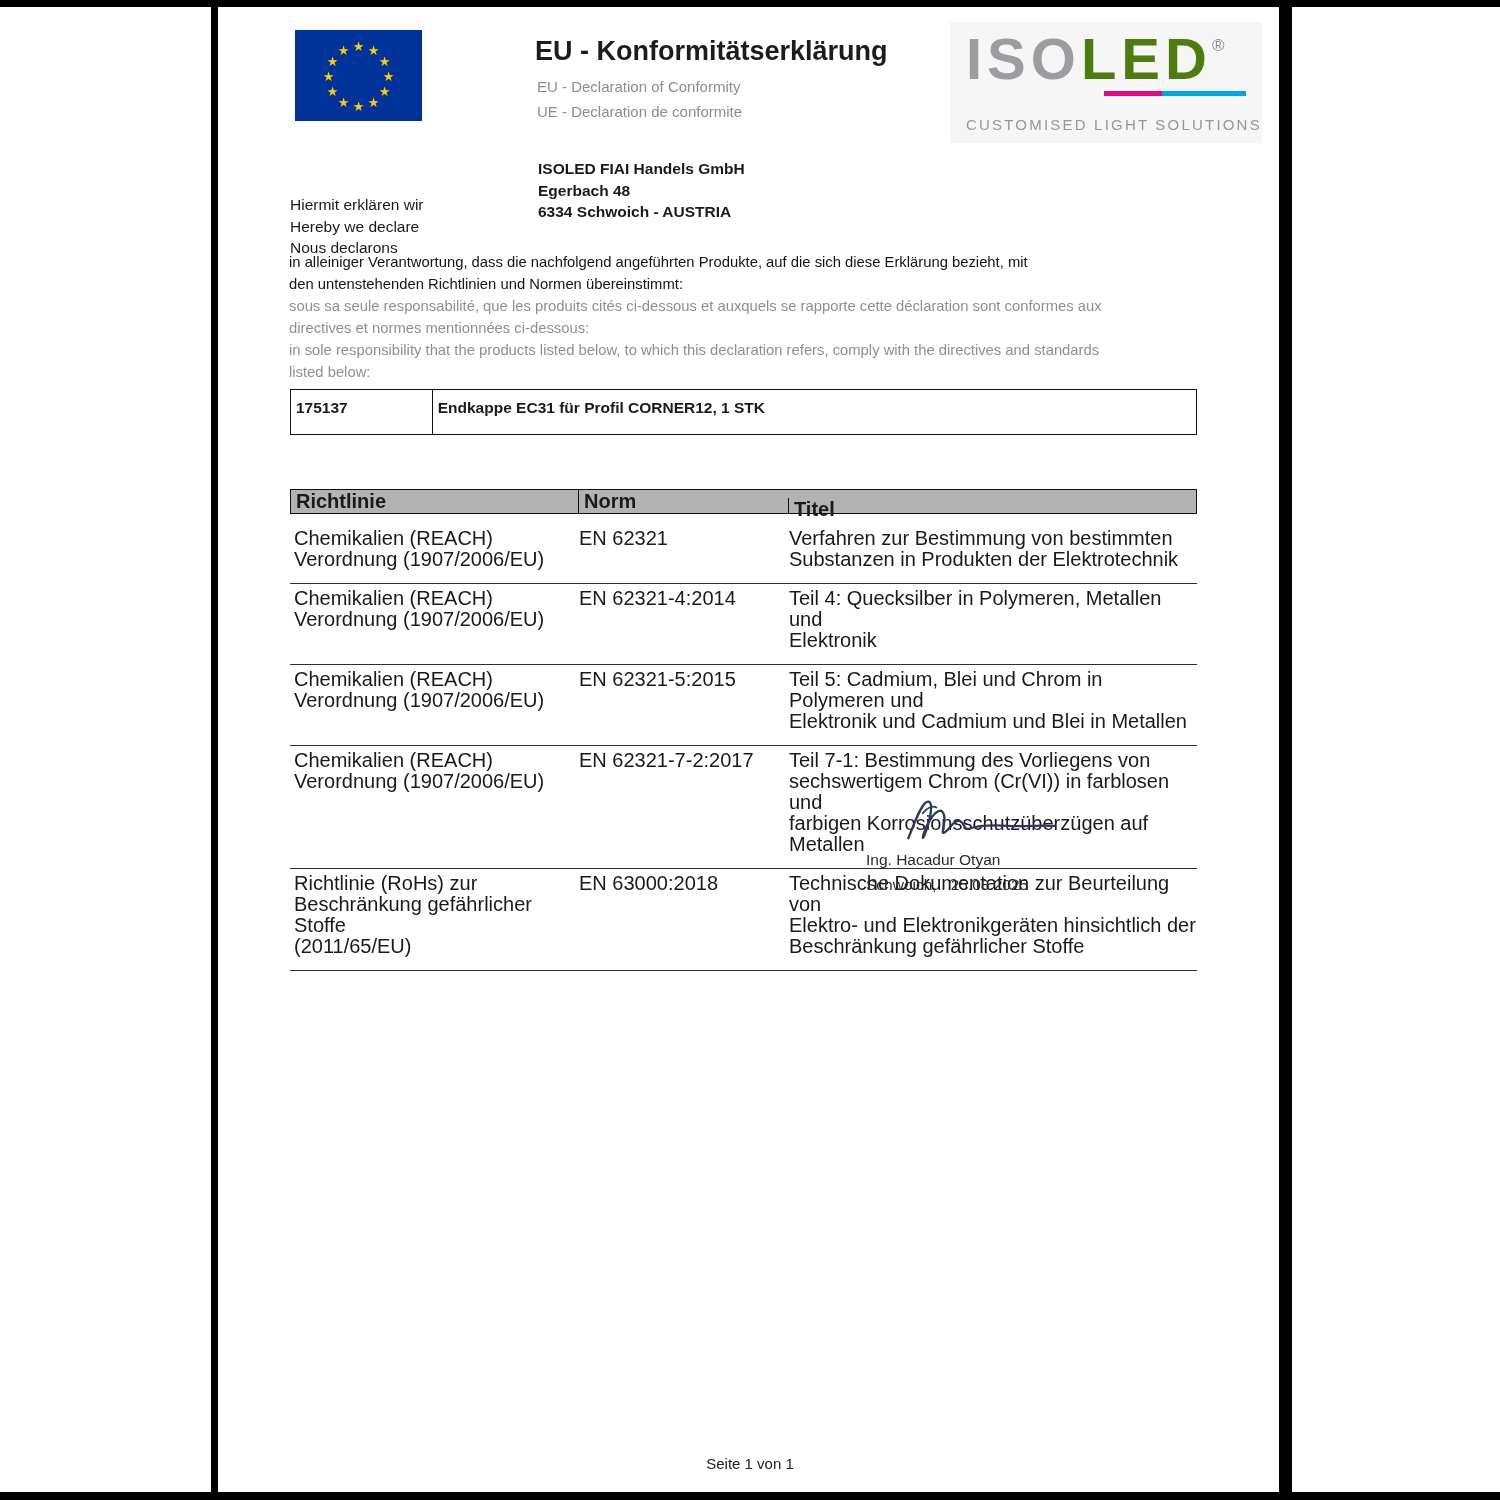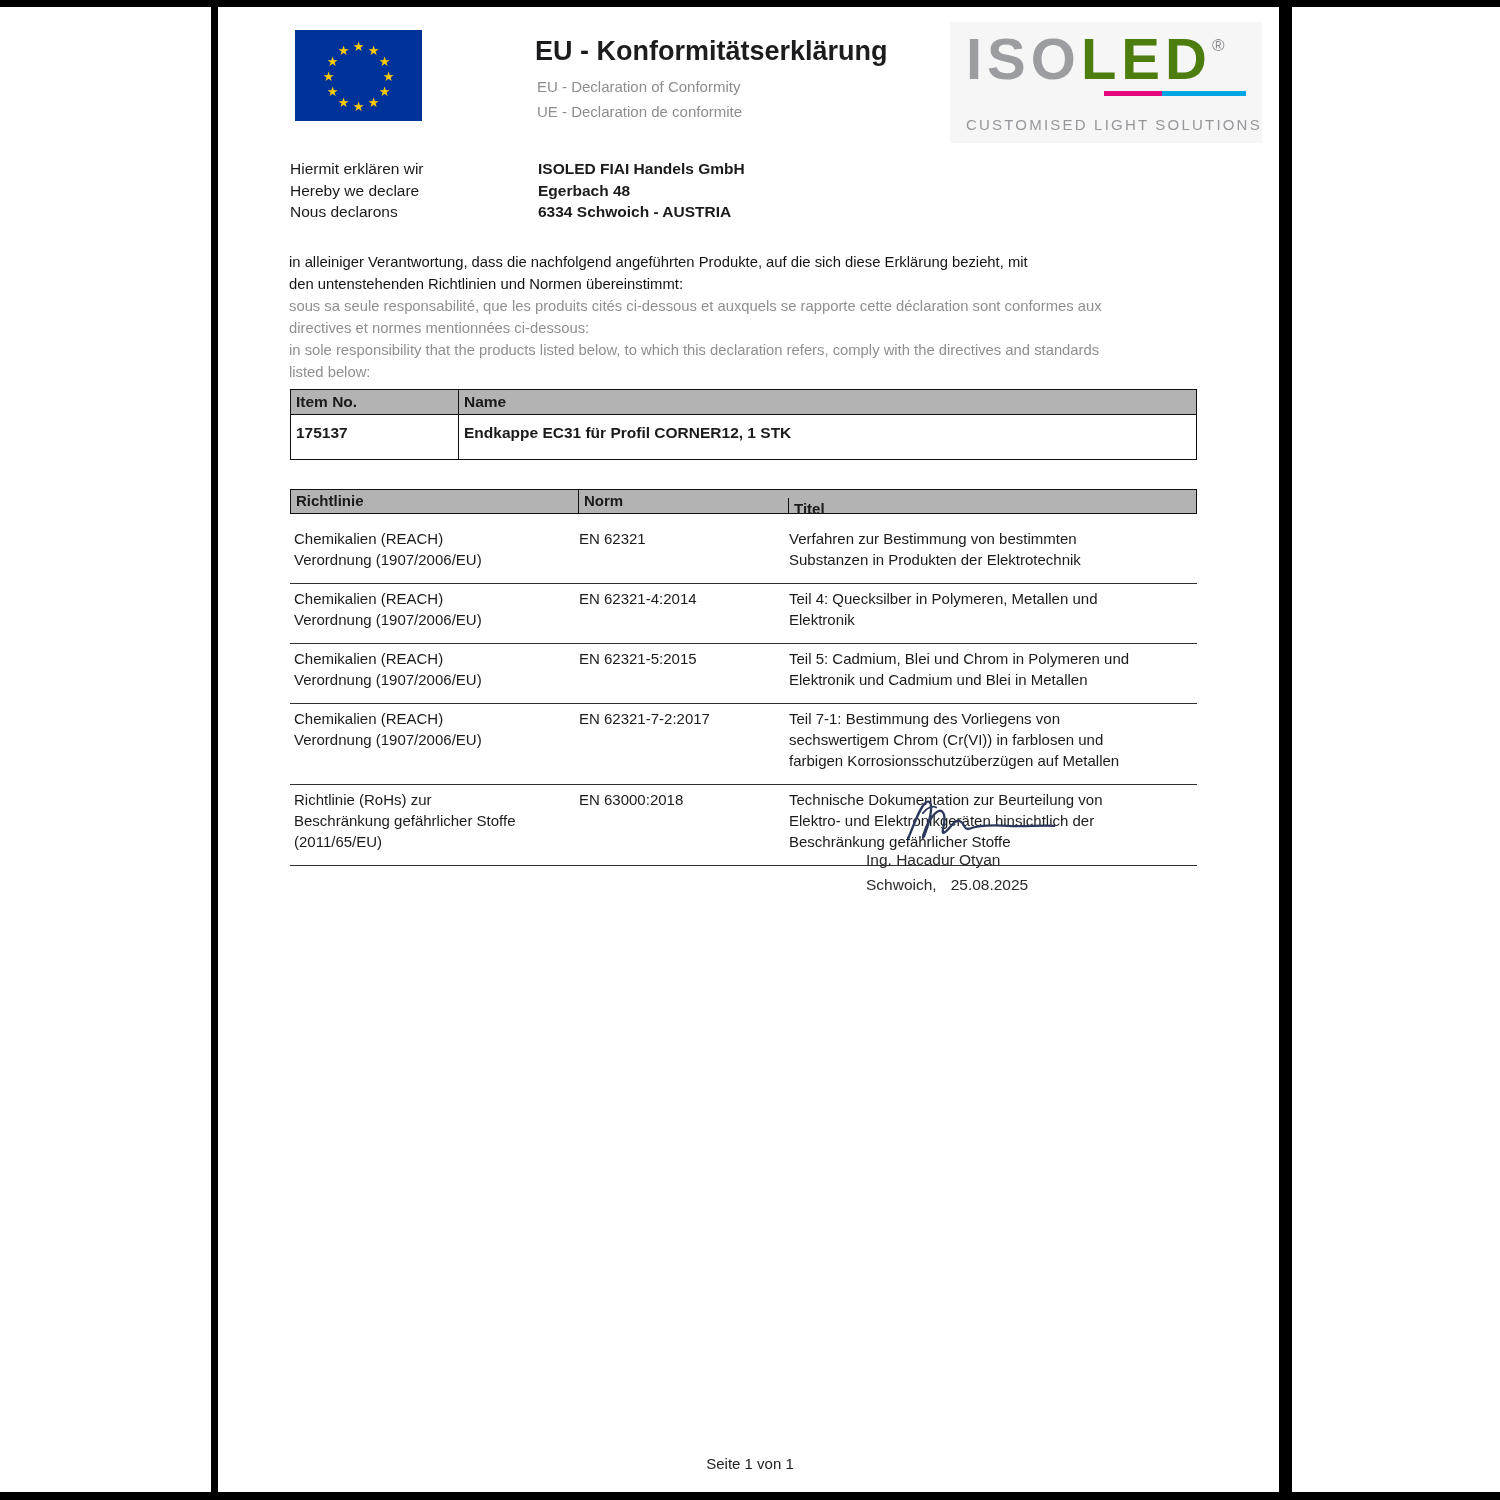--- a/index.html
+++ b/index.html
@@ -32,37 +32,37 @@
   .logo-iso { color:#9c9da1; } .logo-led { color:#4d7c0f; }
   .reg { font-size:17px; vertical-align:28px; letter-spacing:0; color:#8a8b8e; font-weight:400; }
   .logo-stripes { display:flex; height:5px; margin-top:3px; }
   .stripe-spacer { flex:1; }
   .stripe-magenta { width:58px; }
   .stripe-cyan { width:84px; }
   .logo-tagline { margin-top:20px; font-size:15px; letter-spacing:2.2px; color:#96979a; white-space:nowrap; }
 
   
   .declare { position:absolute; top:158px; font-size:15.5px; line-height:21.5px; }
-  .declare-left  { left:290px; }
+  .declare-left  { left:290px;margin-top:36px; }
   .declare-right { left:538px; font-weight:700; }
 
   
   .statement { position:absolute; left:289px; top:251px; font-size:14.8px; line-height:22px; }
   .statement .de   { color:#141414; white-space:pre-line; }
   .statement .grey { color:#8f8f8f; white-space:pre-line; }
 
   
   .ptable { position:absolute; left:290px; top:389px; width:907px; border-collapse:collapse; font-size:15.5px; }
   .ptable th, .ptable td { border:1.6px solid #101010; text-align:left; padding:2px 5px; font-weight:700; }
   .ptable th { background:#b3b3b3; height:25px; }
   .ptable td { height:45px; vertical-align:top; padding-top:9px; }
   .ptable .c-item { width:168px; }
 
   
-  .stable { position:absolute; left:290px; top:489px; width:907px; font-size:15px; }
+  .stable { position:absolute; left:290px; top:489px; width:907px; font-size:20px; }
   .st-head { display:flex; background:#b3b3b3; border:1.6px solid #101010; font-weight:700; height:25px; line-height:22px; }
   .st-head > div { padding:0 5px; }
   .st-h1 { width:287px; }
   .st-h2 { width:210px; border-left:1.6px solid #101010; }
   .st-h3 { flex:1; border-left:1.6px solid #101010;margin-top:8px; }
   .st-row { display:flex; border-bottom:1.5px solid #2f2f2f; padding:4px 0 13px; line-height:21px; }
   .st-row.first { padding-top:14px; }
   .st-c1 { width:287px; padding-left:4px; white-space:pre-line; }
   .st-c2 { width:210px; padding-left:2px; }
   .st-c3 { flex:1; padding-left:2px; white-space:pre-line; }
@@ -132,24 +132,20 @@
     <p class="de">in alleiniger Verantwortung, dass die nachfolgend angeführten Produkte, auf die sich diese Erklärung bezieht, mit
 den untenstehenden Richtlinien und Normen übereinstimmt:</p>
     <p class="grey">sous sa seule responsabilité, que les produits cités ci-dessous et auxquels se rapporte cette déclaration sont conformes aux
 directives et normes mentionnées ci-dessous:</p>
     <p class="grey">in sole responsibility that the products listed below, to which this declaration refers, comply with the directives and standards
 listed below:</p>
   </div>
 
   <table class="ptable">
     <tbody>
-        <tr>
-      <th class="c-item">Item No.</th>
-      <th>Name</th>
-    </tr>
     <tr>
       <td>175137</td>
       <td>Endkappe EC31 für Profil CORNER12, 1 STK</td>
     </tr>
   </tbody>
     </table>
 
   <div class="stable">
     <div class="st-head">
       <div class="st-h1">Richtlinie</div>

